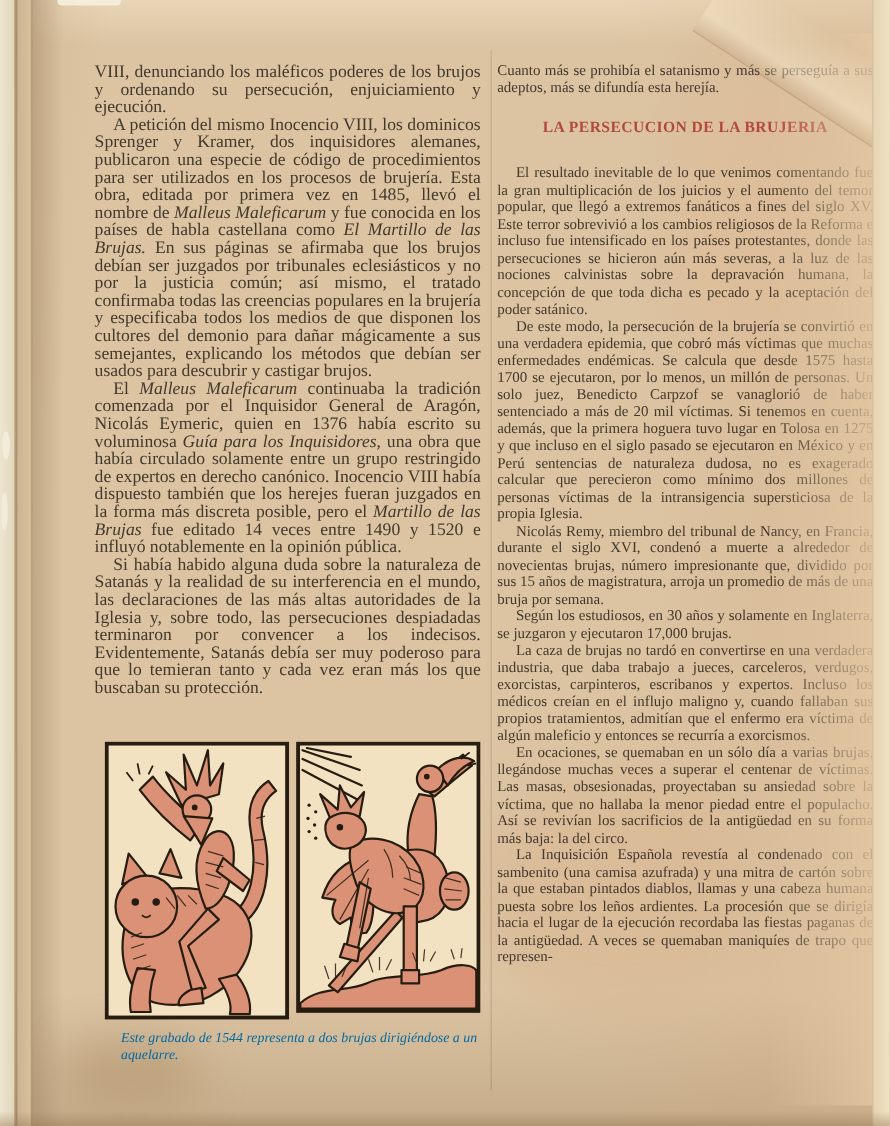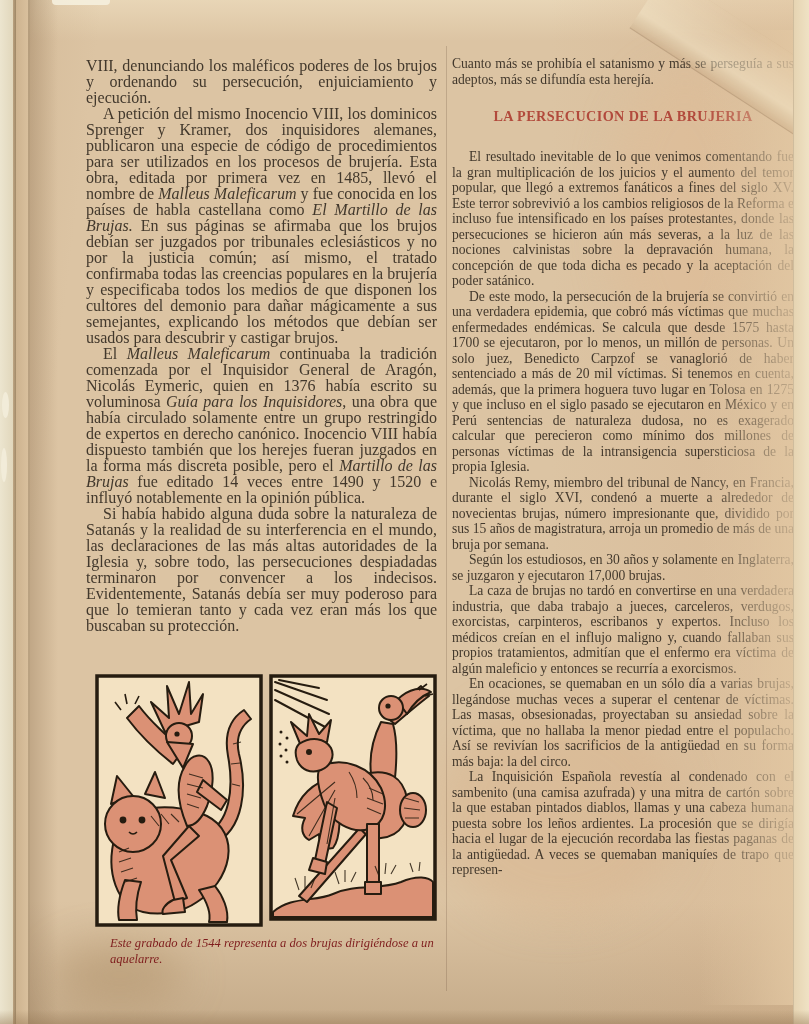--- a/index.html
+++ b/index.html
@@ -54,21 +54,21 @@
   .ind{text-indent:17px;}
   .heading{color:var(--red);font-weight:bold;text-align:center;font-size:14.2px;
            letter-spacing:0.4px;margin:21px 0 25px;line-height:16px;}
   i{font-style:italic;font-family:Liberation Serif, serif;}
   .divider{position:absolute;left:446px;top:46px;width:1px;height:945px;background:rgba(90,66,44,0.22);}
   .fade-right{position:absolute;left:700px;top:30px;width:94px;height:975px;pointer-events:none;
       background:linear-gradient(to right, rgba(223,196,160,0), rgba(223,196,160,0.45) 55%, rgba(226,199,162,0.82) 100%);}
 
   .woodcut{position:absolute;left:95px;top:674px;width:342px;height:254px;}
   .caption{position:absolute;left:110px;top:935px;width:332px;font-size:12.6px;line-height:16px;
-           font-style:italic;color:#7f1d1d;text-align:left;}
+           font-style:italic;color:#0369a1;text-align:left;}
 </style>
 </head>
 <body>
 
 <div class="scan">
 
   <div class="paper-shade"></div>
   <div class="blotch b1"></div>
   <div class="blotch b2"></div>
   <div class="blotch b3"></div>

